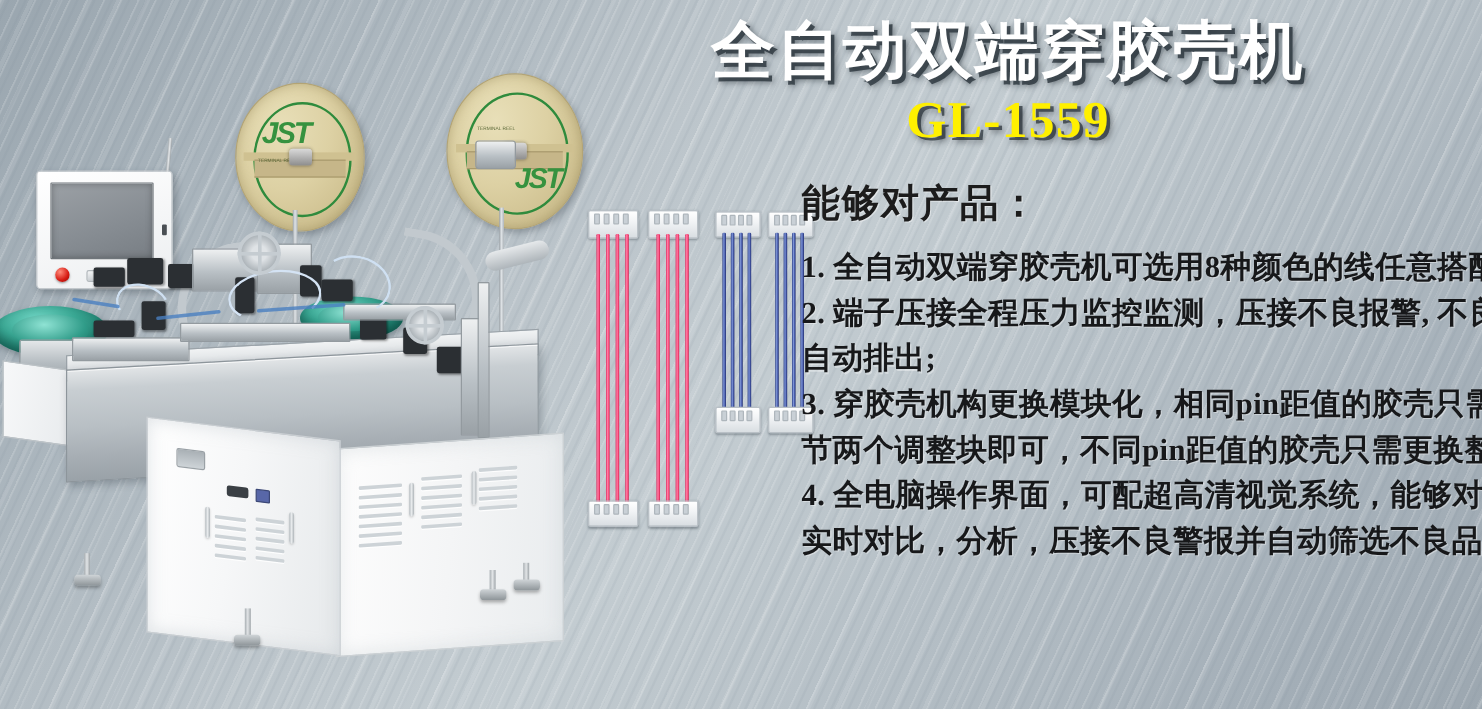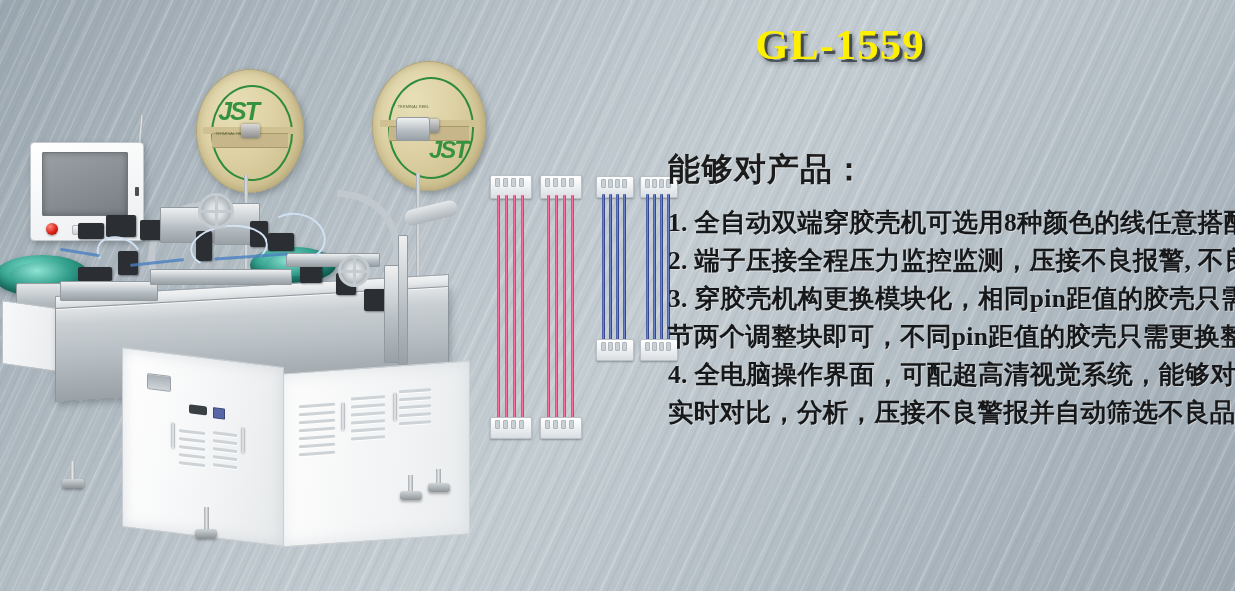--- a/index.html
+++ b/index.html
@@ -395,26 +395,28 @@
       <div class="conn" style="top:163px;width:36px;height:20px;">
         <div class="slot" style="left:4px;"></div>
           <div class="slot" style="left:11px;"></div>
         <div class="slot" style="left:18px;"></div>
           <div class="slot" style="left:25px;"></div>
       </div>
     </div>
   </div>
 
   <div id="title-block">
+    <div id="main-title">全自动双端穿胶壳机</div>
     <div id="model-no">GL-1559</div>
   </div>
 
   <div id="features">
     <div id="features-heading">能够对产品：</div>
     <div class="feat-line">1. 全自动双端穿胶壳机可选用8种颜色的线任意搭配;</div>
     <div class="feat-line">2. 端子压接全程压力监控监测，压接不良报警, 不良品</div>
+    <div class="feat-line">自动排出;</div>
     <div class="feat-line">3. 穿胶壳机构更换模块化，相同pin距值的胶壳只需调</div>
     <div class="feat-line">节两个调整块即可，不同pin距值的胶壳只需更换整组</div>
     <div class="feat-line">4. 全电脑操作界面，可配超高清视觉系统，能够对产品</div>
     <div class="feat-line">实时对比，分析，压接不良警报并自动筛选不良品。</div>
   </div>
 
 </div>
 
 </body></html>

